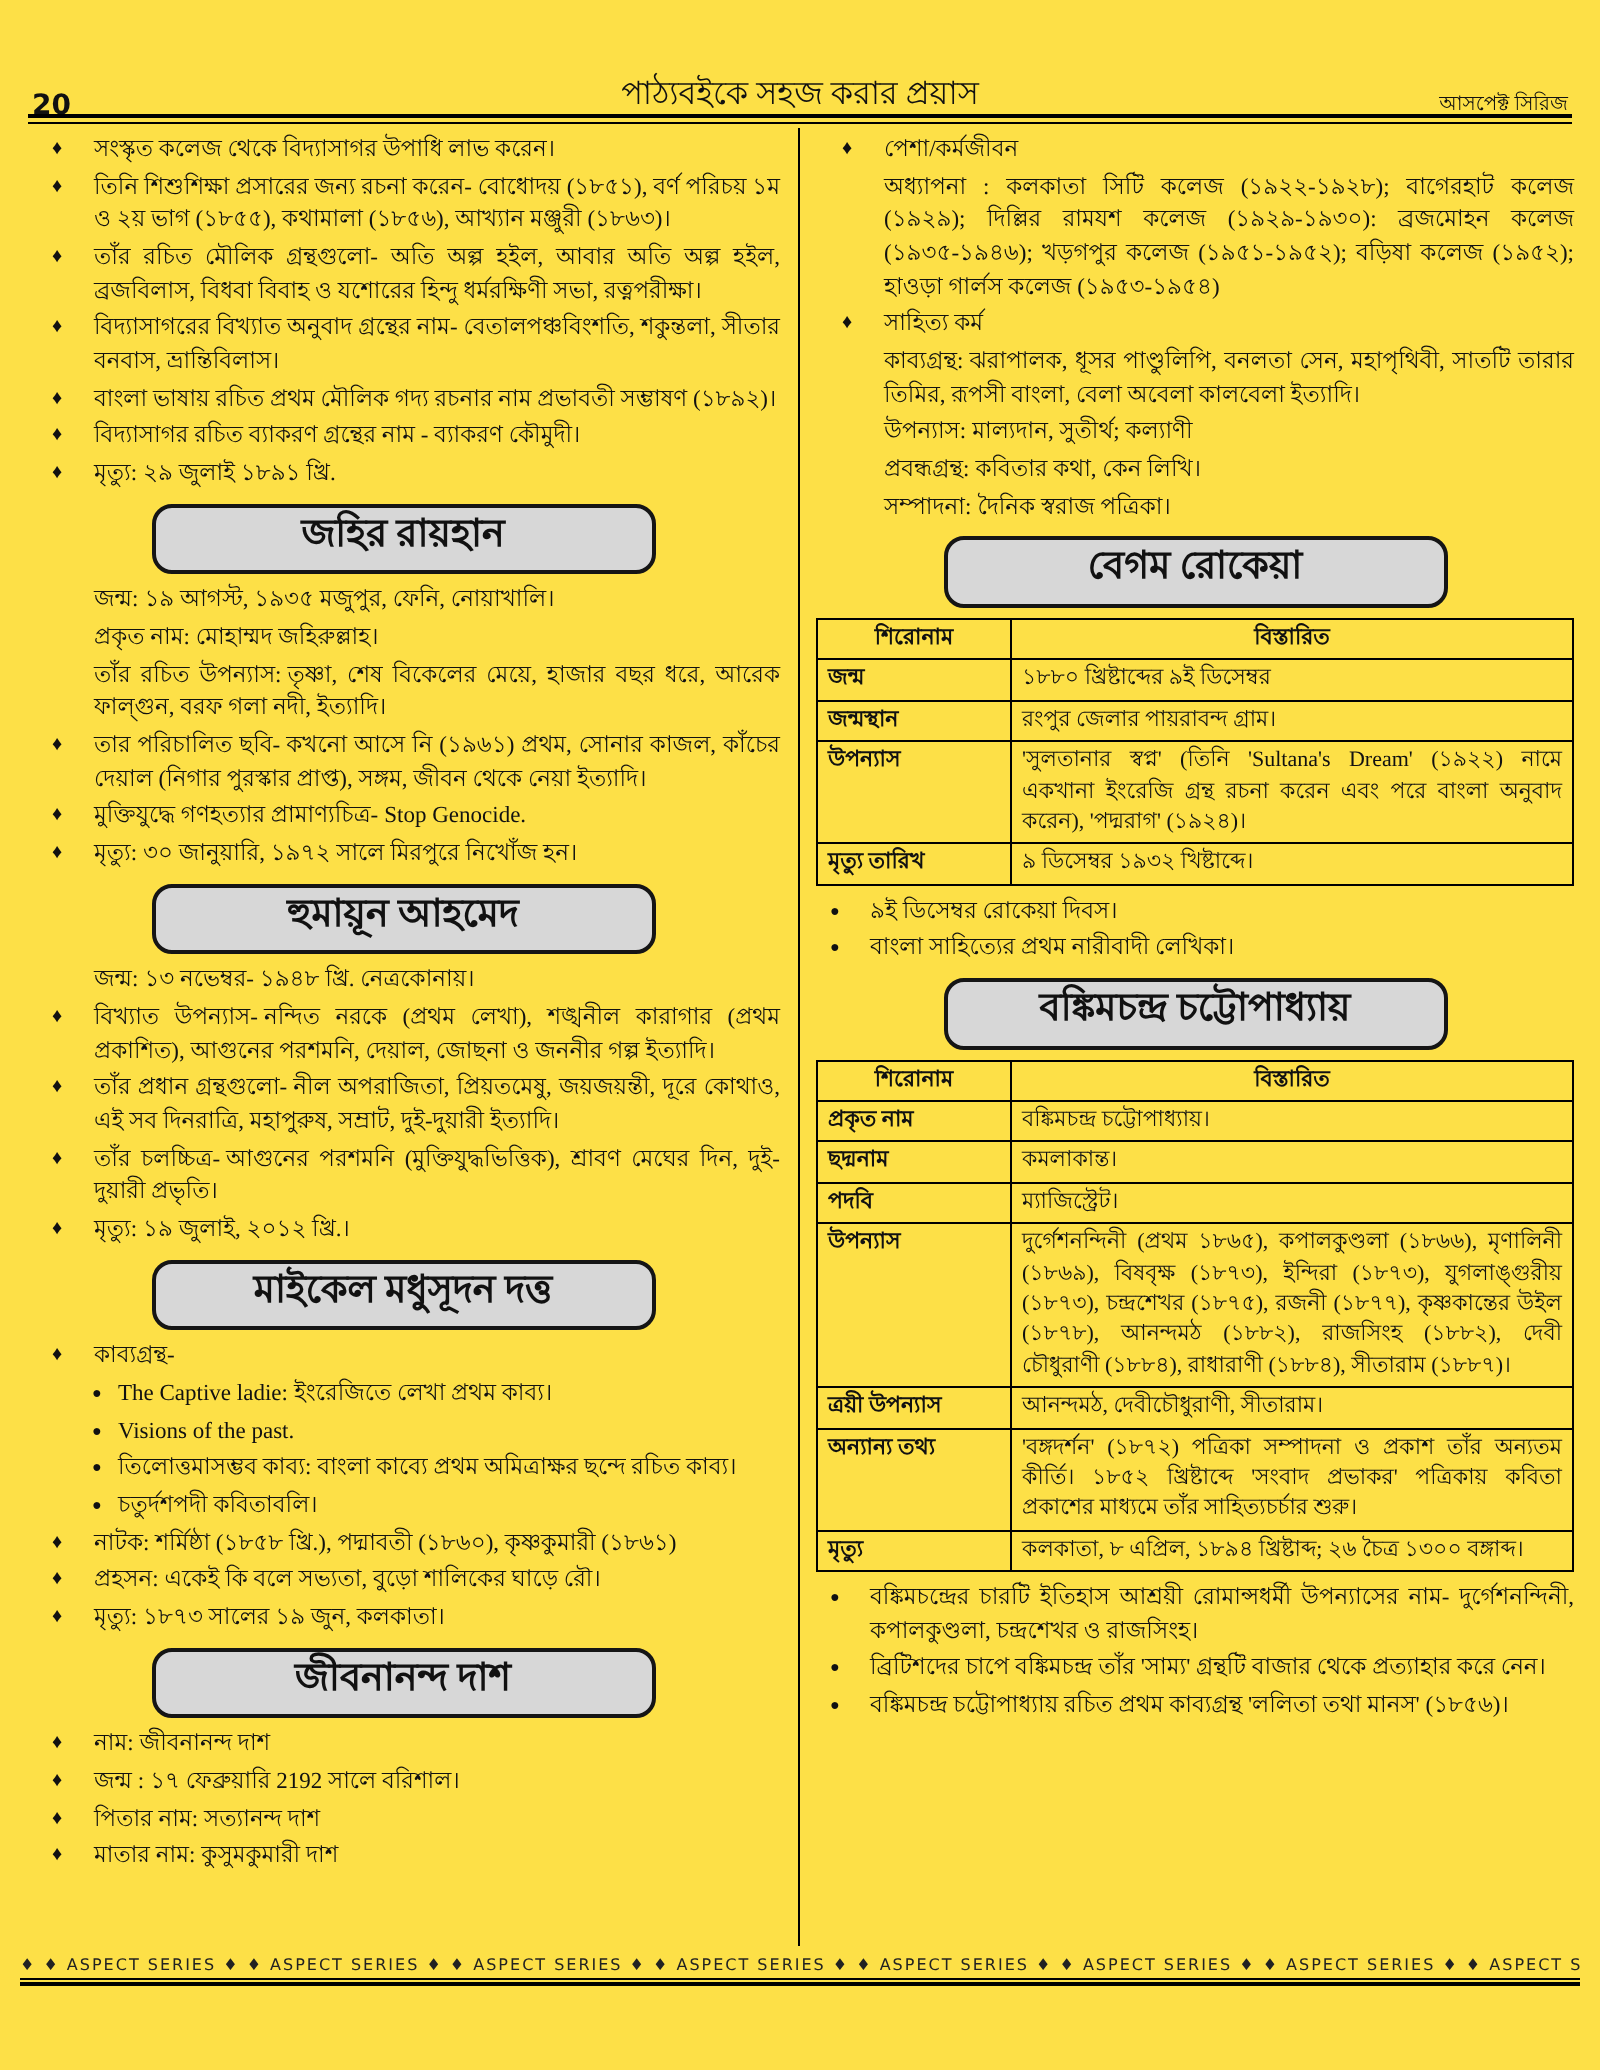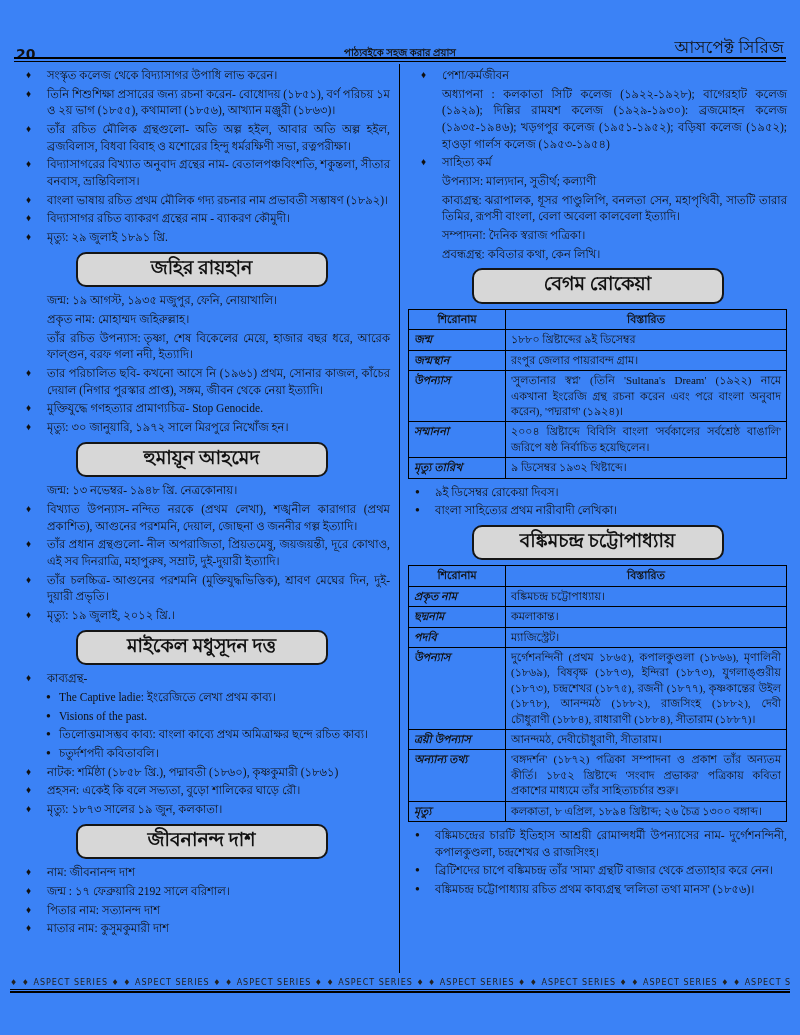--- a/index.html
+++ b/index.html
@@ -1,24 +1,24 @@
 <!DOCTYPE html>
 <html><head>
 <meta charset="utf-8">
 <style>
   html,body{margin:0;padding:0;background:#9a9a9a;}
-  .page{position:relative;width:800px;height:1035px;margin:0 auto;background:#3b82f6;
+  .page{position:relative;width:800px;height:1035px;margin:0 auto;background:#fde047;
         font-family:"Liberation Serif","DejaVu Serif",serif;color:#111;overflow:hidden;}
 
   
   .hdr{position:absolute;top:34px;left:16px;right:16px;display:grid;
        grid-template-columns:1fr auto 1fr;align-items:end;}
   .pgnum{font-family:"DejaVu Sans","Liberation Sans",sans-serif;font-weight:bold;font-size:14px;}
-  .htitle{font-weight:bold;font-size:10px;text-align:right;}
-  .hright{font-size:17px;text-align:right;}
+  .htitle{font-weight:normal;font-size:16px;text-align:right;}
+  .hright{font-size:10px;text-align:right;}
   .hrule{position:absolute;top:57px;left:14px;right:14px;height:2px;
          border-top:2.5px solid #000;border-bottom:1px solid #000;}
 
   
   .cols{position:absolute;top:64px;left:0;right:0;bottom:62px;display:flex;overflow:hidden;}
   .col{box-sizing:border-box;}
   .col-l{width:400px;padding:3px 9px 0 13px;border-right:1.5px solid #000;}
   .col-r{width:400px;padding:3px 13px 0 8px;}
 
   
@@ -32,21 +32,21 @@
 
   
   .hbox{width:fit-content;min-width:200px;margin:6px auto 5px;text-align:center;
         border:2.5px solid #151515;border-radius:10px;background:#d7d7d7;
         padding:1px 24px 4px;font-weight:bold;font-size:19px;line-height:1.4;}
 
   
   .itbl{width:100%;border-collapse:collapse;margin:2px 0 5px;font-size:11px;line-height:1.4;}
   .itbl th,.itbl td{border:1.5px solid #000;padding:2px 5px;vertical-align:top;}
   .itbl th{text-align:center;font-weight:bold;}
-  .itbl td.c1{width:86px;font-weight:bold;font-style:italic;}
+  .itbl td.c1{width:86px;font-weight:bold;}
   .itbl td.c2{text-align:justify;}
 
   
   .ftr{position:absolute;left:10px;right:10px;bottom:42px;}
   .fstrip{white-space:nowrap;overflow:hidden;text-align:center;color:#222;
           font-family:"DejaVu Sans","Liberation Sans",sans-serif;font-size:8px;letter-spacing:1px;}
   .frule{margin-top:2px;height:1.5px;border-top:1px solid #000;border-bottom:2.5px solid #000;}
 </style>
 </head>
 <body>
@@ -208,33 +208,33 @@
       <div class="li n">
           <span class="mk"></span>
           <span class="tx"><span>অধ্যাপনা : কলকাতা সিটি কলেজ (১৯২২-১৯২৮); বাগেরহাট কলেজ (১৯২৯); দিল্লির রামযশ কলেজ (১৯২৯-১৯৩০): ব্রজমোহন কলেজ (১৯৩৫-১৯৪৬); খড়গপুর কলেজ (১৯৫১-১৯৫২); বড়িষা কলেজ (১৯৫২); হাওড়া গার্লস কলেজ (১৯৫৩-১৯৫৪)</span></span>
         </div>
       <div class="li d">
           <span class="mk">♦</span>
           <span class="tx"><b class="lbl">সাহিত্য কর্ম</b><span></span></span>
         </div>
       <div class="li n">
           <span class="mk"></span>
+          <span class="tx"><b class="lbl">কাব্যগ্রন্থ:</b><span>ঝরাপালক, ধূসর পাণ্ডুলিপি, বনলতা সেন, মহাপৃথিবী, সাতটি তারার তিমির, রূপসী বাংলা, বেলা অবেলা কালবেলা ইত্যাদি।</span></span>
+        </div>
+      <div class="li n">
+          <span class="mk"></span>
           <span class="tx"><b class="lbl">উপন্যাস:</b><span>মাল্যদান, সুতীর্থ; কল্যাণী</span></span>
         </div>
       <div class="li n">
           <span class="mk"></span>
-          <span class="tx"><b class="lbl">কাব্যগ্রন্থ:</b><span>ঝরাপালক, ধূসর পাণ্ডুলিপি, বনলতা সেন, মহাপৃথিবী, সাতটি তারার তিমির, রূপসী বাংলা, বেলা অবেলা কালবেলা ইত্যাদি।</span></span>
+          <span class="tx"><b class="lbl">প্রবন্ধগ্রন্থ:</b><span>কবিতার কথা, কেন লিখি।</span></span>
         </div>
       <div class="li n">
           <span class="mk"></span>
           <span class="tx"><b class="lbl">সম্পাদনা:</b><span>দৈনিক স্বরাজ পত্রিকা।</span></span>
-        </div>
-      <div class="li n">
-          <span class="mk"></span>
-          <span class="tx"><b class="lbl">প্রবন্ধগ্রন্থ:</b><span>কবিতার কথা, কেন লিখি।</span></span>
         </div>
 
       <div class="hbox">বেগম রোকেয়া</div>
 
       <table class="itbl">
         <tbody>
             <tr>
           <th>শিরোনাম</th>
           <th>বিস্তারিত</th>
         </tr>
@@ -244,24 +244,20 @@
             </tr>
         <tr>
               <td class="c1">জন্মস্থান</td>
               <td class="c2">রংপুর জেলার পায়রাবন্দ গ্রাম।</td>
             </tr>
         <tr>
               <td class="c1">উপন্যাস</td>
               <td class="c2">'সুলতানার স্বপ্ন' (তিনি 'Sultana's Dream' (১৯২২) নামে একখানা ইংরেজি গ্রন্থ রচনা করেন এবং পরে বাংলা অনুবাদ করেন), 'পদ্মরাগ' (১৯২৪)।</td>
             </tr>
         <tr>
-              <td class="c1">সম্মাননা</td>
-              <td class="c2">২০০৪ খ্রিষ্টাব্দে বিবিসি বাংলা 'সর্বকালের সর্বশ্রেষ্ঠ বাঙালি' জরিপে ষষ্ঠ নির্বাচিত হয়েছিলেন।</td>
-            </tr>
-        <tr>
               <td class="c1">মৃত্যু তারিখ</td>
               <td class="c2">৯ ডিসেম্বর ১৯৩২ খিষ্টাব্দে।</td>
             </tr>
       </tbody>
         </table>
 
       <div class="li rb">
           <span class="mk">●</span>
           <span class="tx">৯ই ডিসেম্বর রোকেয়া দিবস।</span>
         </div>

